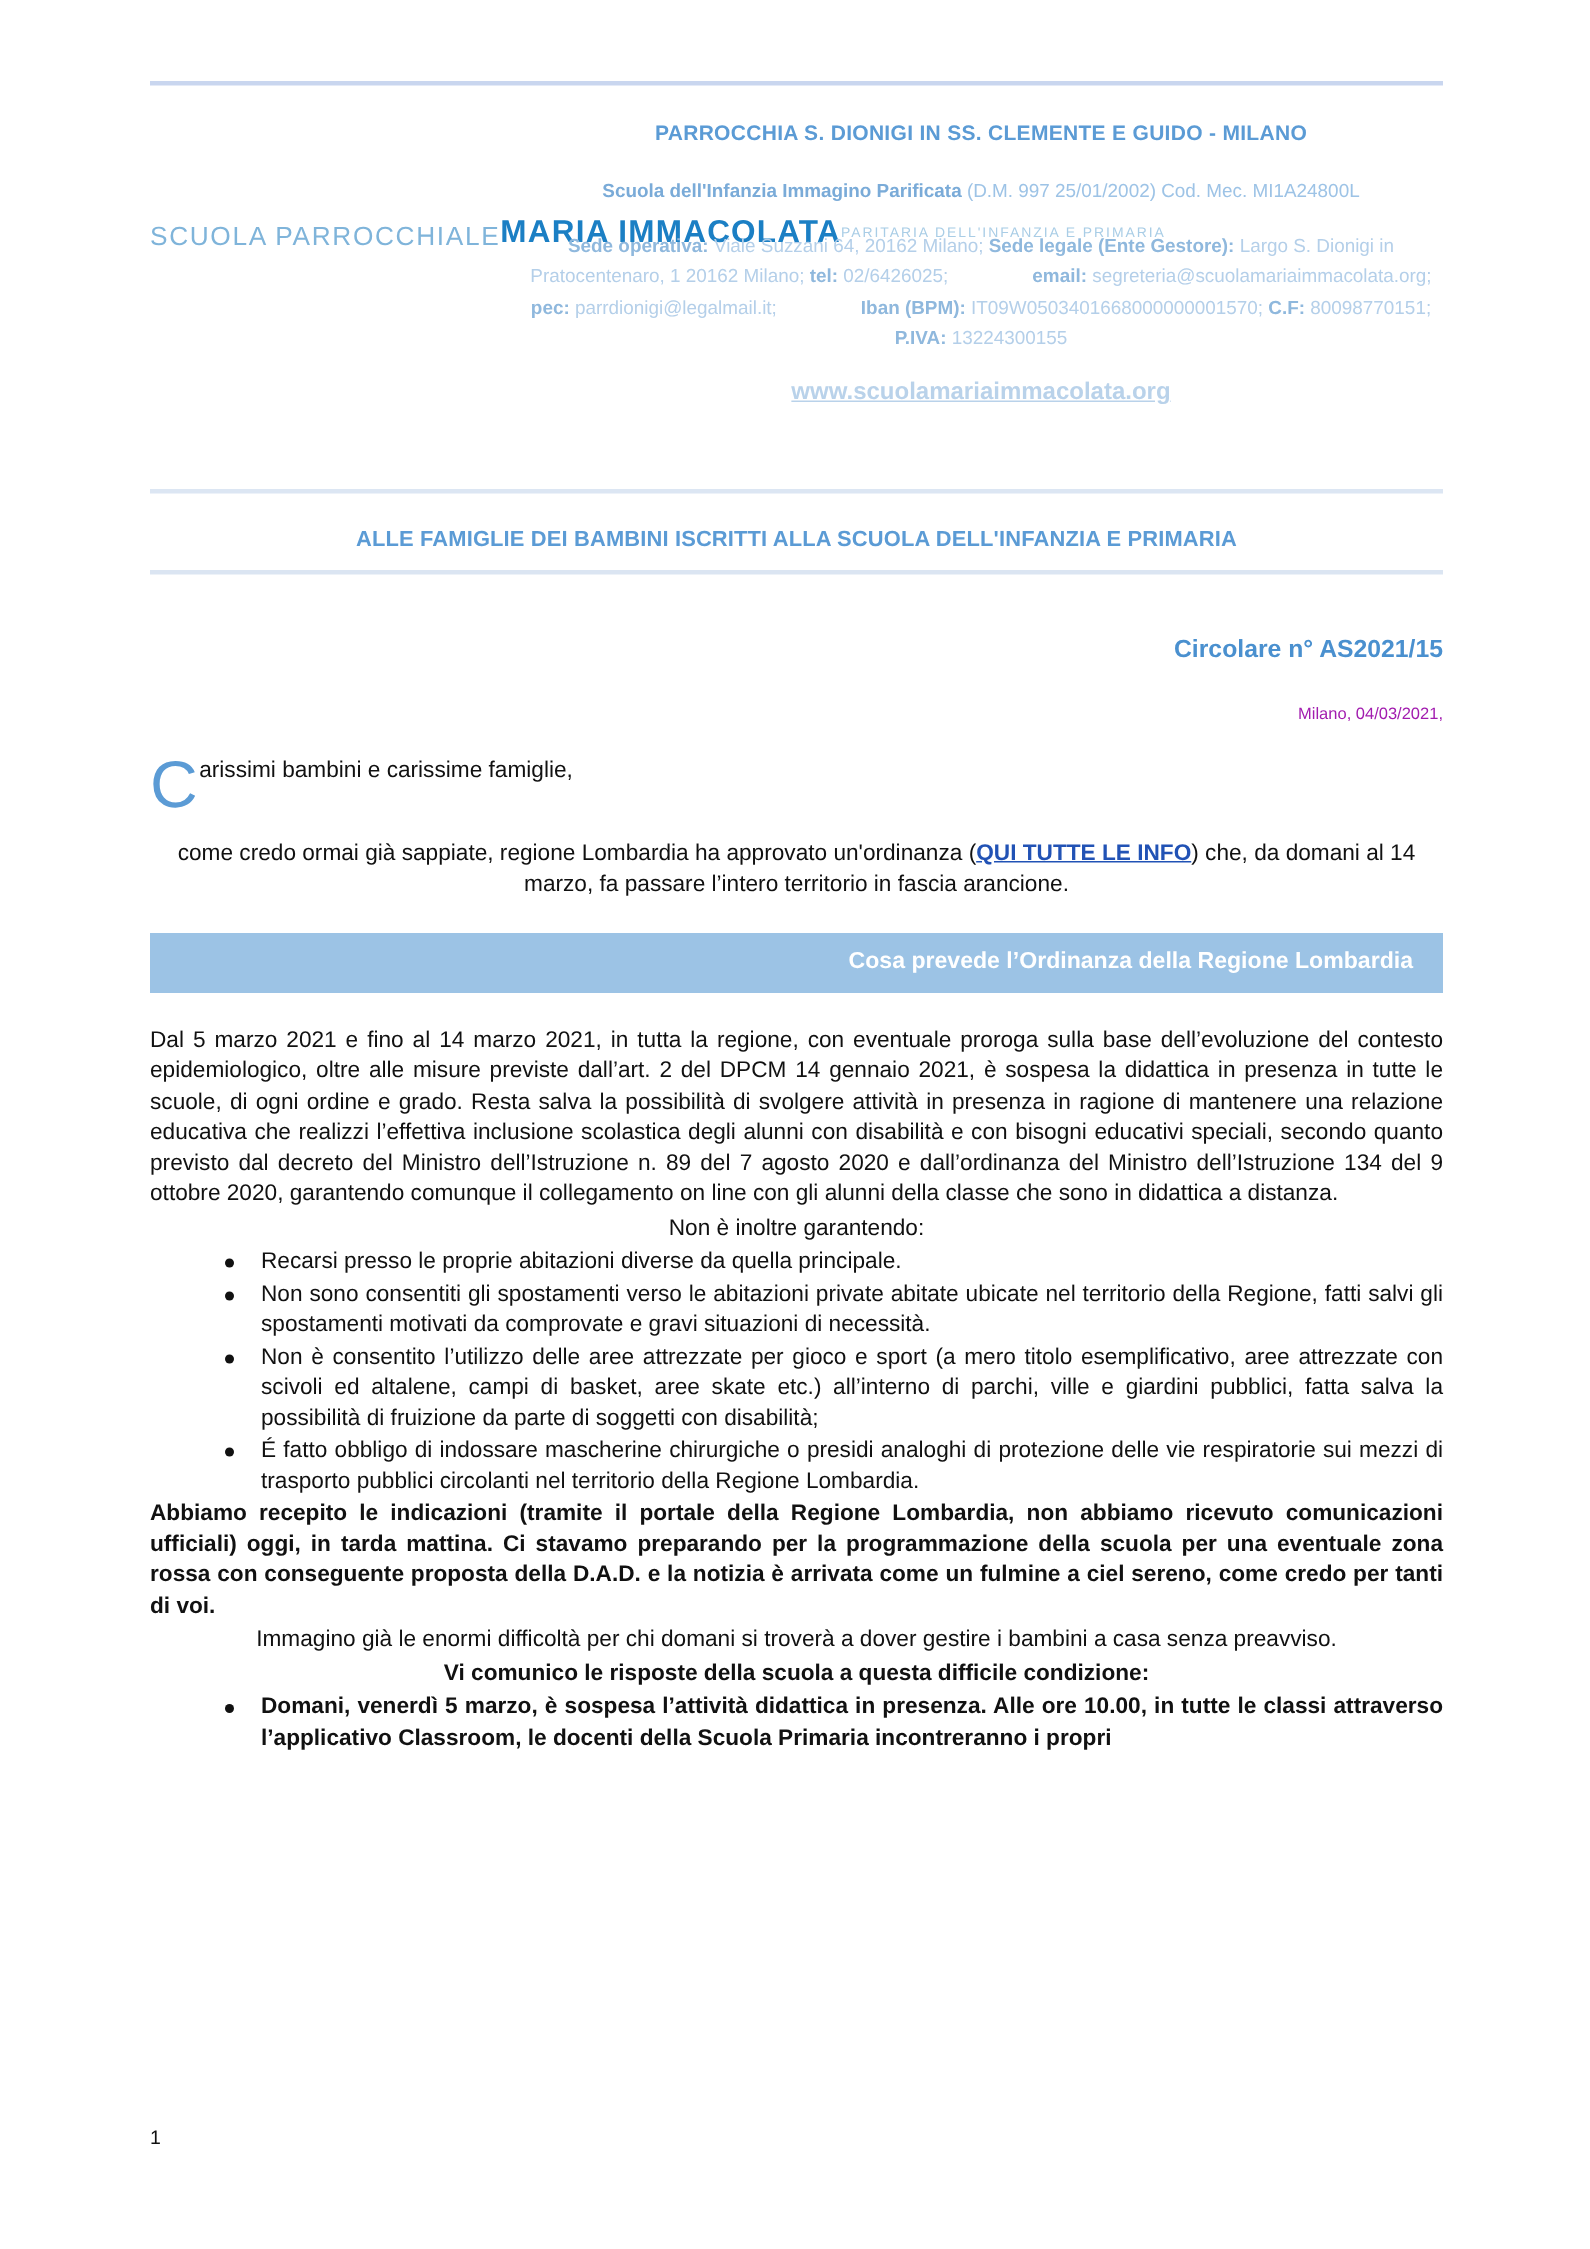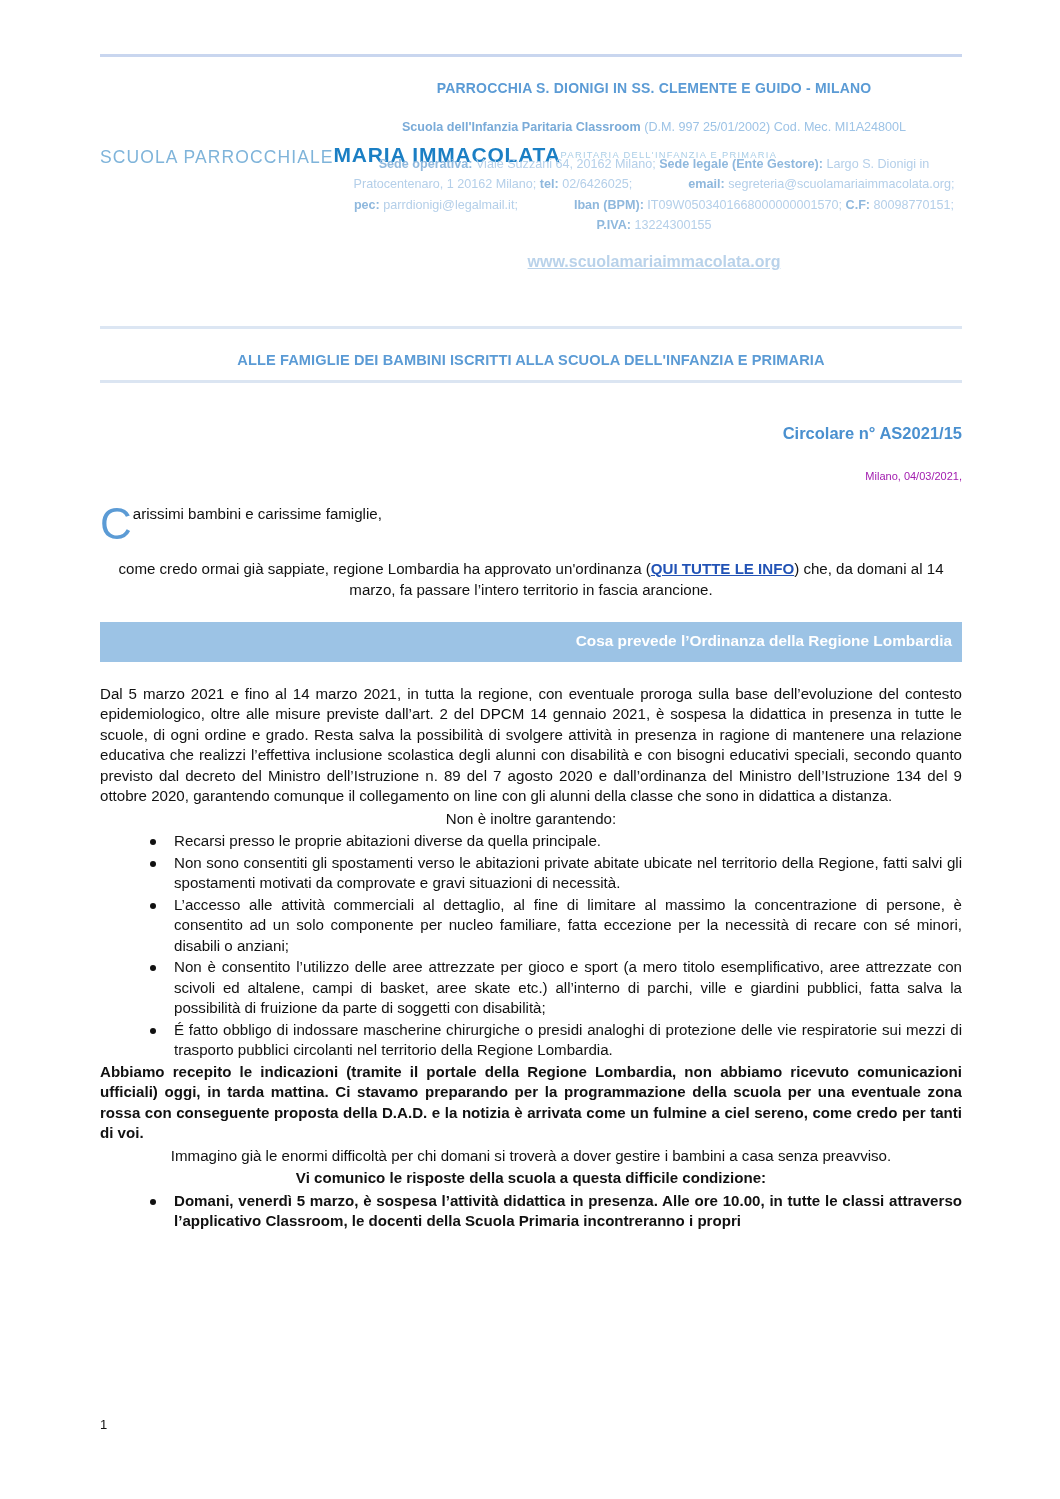--- a/index.html
+++ b/index.html
@@ -217,21 +217,21 @@
   }
 
   
   .banner {
     margin: 22px 0 22px 0;
     background: #9cc3e5;
     color: #ffffff;
     font-size: 15.4px;
     font-weight: 700;
     text-align: right;
-    padding: 9px 10px 10px 0;
+    padding: 9px 20px 10px 0;
     box-sizing: border-box;
     width: 862px;
   }
 
   
   ul.bullets {
     margin: 0 0 0 0;
     padding: 0 0 0 48px;
     list-style: none;
   }
@@ -292,21 +292,21 @@
       <div class="logo-line2">MARIA IMMACOLATA</div>
       <div class="logo-rule"></div>
       <div class="logo-line3">PARITARIA DELL'INFANZIA E PRIMARIA</div>
     </div>
 
     <div class="head-text">
       <div class="org-title">PARROCCHIA S. DIONIGI IN SS. CLEMENTE E GUIDO - MILANO</div>
 
       <div class="school-lines">
         <div>
-          <b>Scuola dell'Infanzia Paritaria Classroom</b><span> (D.M. 997 25/01/2002) Cod. Mec. MI1A24800L</span>
+          <b>Scuola dell'Infanzia Immagino Parificata</b><span> (D.M. 997 25/01/2002) Cod. Mec. MI1A24800L</span>
         </div>
       </div>
 
       <div class="contact-lines">
         <b>Sede operativa:</b><span> Viale Suzzani 64, 20162 Milano; </span><b>Sede legale (Ente Gestore):</b><span> Largo S. Dionigi in Pratocentenaro, 1 20162 Milano; </span><b>tel:</b><span> 02/6426025;</span><span class="gap"></span><b>email:</b><span> segreteria@scuolamariaimmacolata.org; </span><b>pec:</b><span> parrdionigi@legalmail.it;</span><span class="gap"></span><b>Iban (BPM):</b><span> IT09W0503401668000000001570; </span><b>C.F:</b><span> 80098770151; </span><b>P.IVA:</b><span> 13224300155</span>
       </div>
 
       <div class="site-line">www.scuolamariaimmacolata.org</div>
     </div>
   </div>
@@ -329,21 +329,20 @@
 
     <div class="banner">Cosa prevede l’Ordinanza della Regione Lombardia</div>
 
     <p class="para">Dal 5 marzo 2021 e fino al 14 marzo 2021, in tutta la regione, con eventuale proroga sulla base dell’evoluzione del contesto epidemiologico, oltre alle misure previste dall’art. 2 del DPCM 14 gennaio 2021, è sospesa la didattica in presenza in tutte le scuole, di ogni ordine e grado. Resta salva la possibilità di svolgere attività in presenza in ragione di mantenere una relazione educativa che realizzi l’effettiva inclusione scolastica degli alunni con disabilità e con bisogni educativi speciali, secondo quanto previsto dal decreto del Ministro dell’Istruzione n. 89 del 7 agosto 2020 e dall’ordinanza del Ministro dell’Istruzione 134 del 9 ottobre 2020, garantendo comunque il collegamento on line con gli alunni della classe che sono in didattica a distanza.</p>
 
     <p class="para para-loose">Non è inoltre garantendo:</p>
 
     <ul class="bullets">
       <li>Recarsi presso le proprie abitazioni diverse da quella principale.</li>
       <li>Non sono consentiti gli spostamenti verso le abitazioni private abitate ubicate nel territorio della Regione, fatti salvi gli spostamenti motivati da comprovate e gravi situazioni di necessità.</li>
-      <li>L’accesso alle attività commerciali al dettaglio, al fine di limitare al massimo la concentrazione di persone, è consentito ad un solo componente per nucleo familiare, fatta eccezione per la necessità di recare con sé minori, disabili o anziani;</li>
       <li>Non è consentito l’utilizzo delle aree attrezzate per gioco e sport (a mero titolo esemplificativo, aree attrezzate con scivoli ed altalene, campi di basket, aree skate etc.) all’interno di parchi, ville e giardini pubblici, fatta salva la possibilità di fruizione da parte di soggetti con disabilità;</li>
       <li>É fatto obbligo di indossare mascherine chirurgiche o presidi analoghi di protezione delle vie respiratorie sui mezzi di trasporto pubblici circolanti nel territorio della Regione Lombardia.</li>
     </ul>
 
     <p class="para tight">Abbiamo recepito le indicazioni (tramite il portale della Regione Lombardia, non abbiamo ricevuto comunicazioni ufficiali) oggi, in tarda mattina. Ci stavamo preparando per la programmazione della scuola per una eventuale zona rossa con conseguente proposta della D.A.D. e la notizia è arrivata come un fulmine a ciel sereno, come credo per tanti di voi.</p>
 
     <p class="para para-loose">Immagino già le enormi difficoltà per chi domani si troverà a dover gestire i bambini a casa senza preavviso.</p>
 
     <p class="para para-loose" style="font-weight:700;">Vi comunico le risposte della scuola a questa difficile condizione:</p>
 

